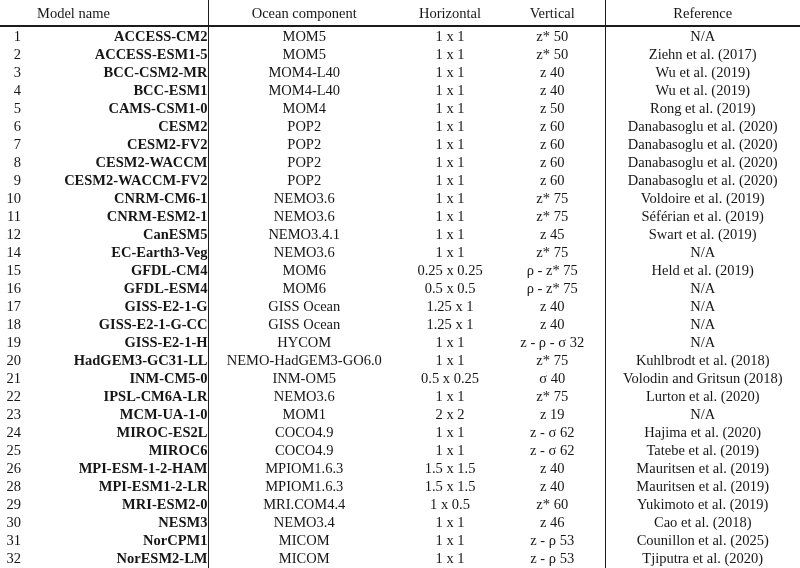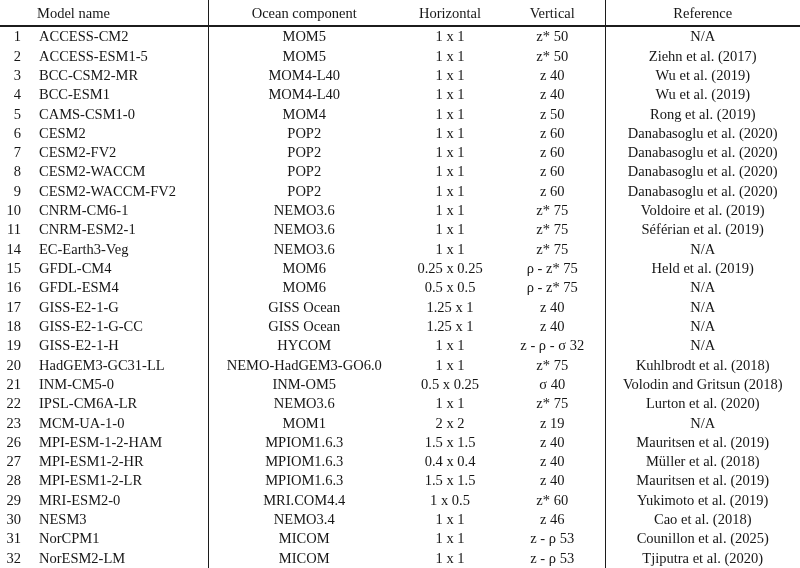--- a/index.html
+++ b/index.html
@@ -35,22 +35,23 @@
     height: 22px;
     vertical-align: bottom;
     padding-bottom: 3px;
     border-bottom: 2px solid #1c1c1c;
   }
   .c-num {
     text-align: right;
     padding-right: 3px;
   }
   td.c-model {
-    text-align: left;
+    text-align: right;
     padding-left: 15px;
+    font-weight: bold;
   }
   th.c-model {
     text-align: left;
     padding-left: 13px;
   }
   .c-ocean, .c-horizontal, .c-vertical, .c-reference {
     text-align: center;
   }
   .c-ocean, .c-reference {
     border-left: 1.5px solid #1c1c1c;
@@ -162,20 +163,28 @@
   </tr>
         <tr>
     <td class="c-num">11</td>
     <td class="c-model">CNRM-ESM2-1</td>
     <td class="c-ocean">NEMO3.6</td>
     <td class="c-horizontal">1 x 1</td>
     <td class="c-vertical">z* 75</td>
     <td class="c-reference">Séférian et al. (2019)</td>
   </tr>
         <tr>
+    <td class="c-num">12</td>
+    <td class="c-model">CanESM5</td>
+    <td class="c-ocean">NEMO3.4.1</td>
+    <td class="c-horizontal">1 x 1</td>
+    <td class="c-vertical">z 45</td>
+    <td class="c-reference">Swart et al. (2019)</td>
+  </tr>
+        <tr>
     <td class="c-num">14</td>
     <td class="c-model">EC-Earth3-Veg</td>
     <td class="c-ocean">NEMO3.6</td>
     <td class="c-horizontal">1 x 1</td>
     <td class="c-vertical">z* 75</td>
     <td class="c-reference">N/A</td>
   </tr>
         <tr>
     <td class="c-num">15</td>
     <td class="c-model">GFDL-CM4</td>
@@ -242,34 +251,42 @@
   </tr>
         <tr>
     <td class="c-num">23</td>
     <td class="c-model">MCM-UA-1-0</td>
     <td class="c-ocean">MOM1</td>
     <td class="c-horizontal">2 x 2</td>
     <td class="c-vertical">z 19</td>
     <td class="c-reference">N/A</td>
   </tr>
         <tr>
+    <td class="c-num">24</td>
+    <td class="c-model">MIROC-ES2L</td>
+    <td class="c-ocean">COCO4.9</td>
+    <td class="c-horizontal">1 x 1</td>
+    <td class="c-vertical">z - σ 62</td>
+    <td class="c-reference">Hajima et al. (2020)</td>
+  </tr>
+        <tr>
+    <td class="c-num">25</td>
+    <td class="c-model">MIROC6</td>
+    <td class="c-ocean">COCO4.9</td>
+    <td class="c-horizontal">1 x 1</td>
+    <td class="c-vertical">z - σ 62</td>
+    <td class="c-reference">Tatebe et al. (2019)</td>
+  </tr>
+        <tr>
     <td class="c-num">26</td>
     <td class="c-model">MPI-ESM-1-2-HAM</td>
     <td class="c-ocean">MPIOM1.6.3</td>
     <td class="c-horizontal">1.5 x 1.5</td>
     <td class="c-vertical">z 40</td>
     <td class="c-reference">Mauritsen et al. (2019)</td>
-  </tr>
-        <tr>
-    <td class="c-num">27</td>
-    <td class="c-model">MPI-ESM1-2-HR</td>
-    <td class="c-ocean">MPIOM1.6.3</td>
-    <td class="c-horizontal">0.4 x 0.4</td>
-    <td class="c-vertical">z 40</td>
-    <td class="c-reference">Müller et al. (2018)</td>
   </tr>
         <tr>
     <td class="c-num">28</td>
     <td class="c-model">MPI-ESM1-2-LR</td>
     <td class="c-ocean">MPIOM1.6.3</td>
     <td class="c-horizontal">1.5 x 1.5</td>
     <td class="c-vertical">z 40</td>
     <td class="c-reference">Mauritsen et al. (2019)</td>
   </tr>
         <tr>

